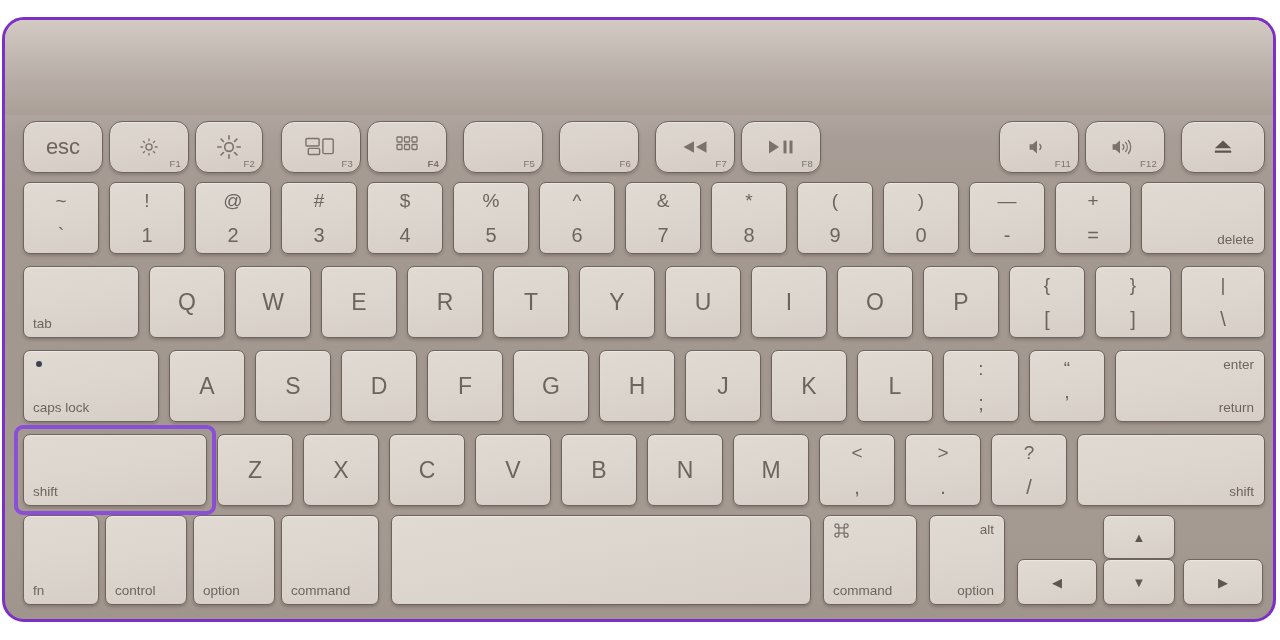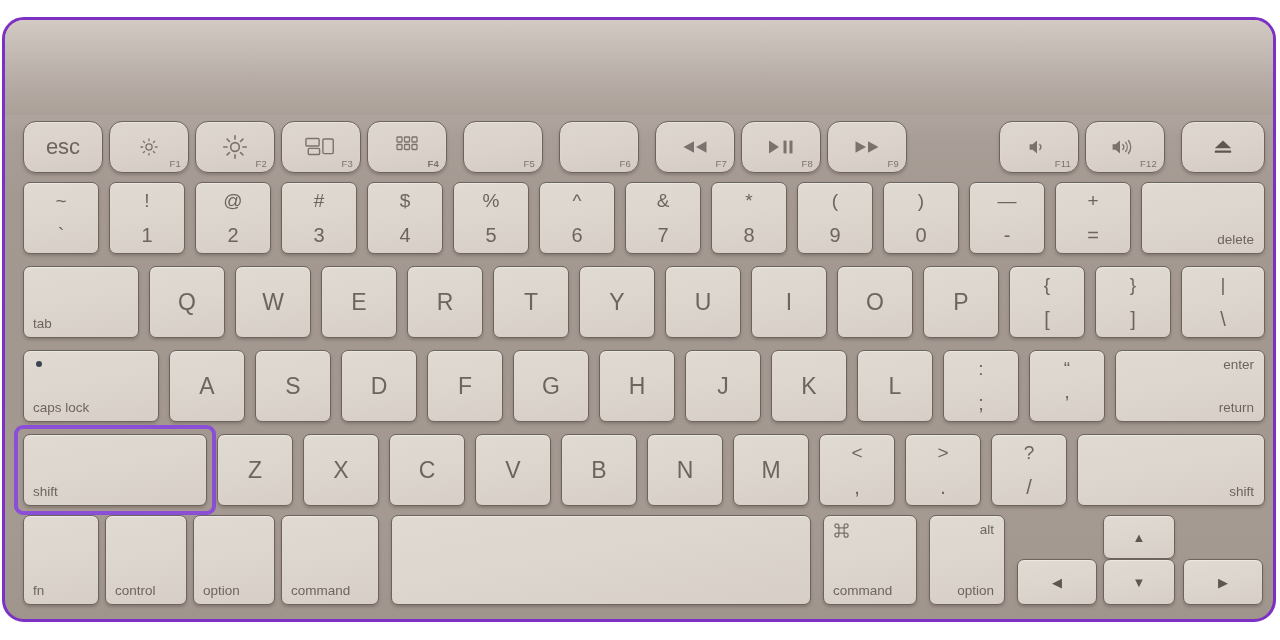--- a/index.html
+++ b/index.html
@@ -211,21 +211,21 @@
           <span class="fn-icon">
             <svg width="22" height="22" viewBox="0 0 24 24" fill="none" stroke="#7b726d" stroke-width="1.4">
         <circle cx="12" cy="12" r="3.4"></circle>
         <g stroke-linecap="round">
         <path d="M12 3.2v1.9M12 18.9v1.9M3.2 12h1.9M18.9 12h1.9M5.8 5.8l1.35 1.35M16.85 16.85l1.35 1.35M18.2 5.8l-1.35 1.35M7.15 16.85L5.8 18.2"></path>
         </g>
             </svg>
           </span>
           <span class="lbl-fkey">F1</span>
         </div>
-        <div class="key fnrow" style="left: 190px; top: 101px; width: 80px; height: 52px;">
+        <div class="key fnrow" style="left: 190px; top: 101px; width: 68px; height: 52px;">
           <span class="fn-icon">
             <svg width="26" height="26" viewBox="0 0 24 24" fill="none" stroke="#7b726d" stroke-width="1.5">
         <circle cx="12" cy="12" r="4"></circle>
         <g stroke-linecap="round">
         <path d="M12 1.6v3.1M12 19.3v3.1M1.6 12h3.1M19.3 12h3.1M4.7 4.7l2.2 2.2M17.1 17.1l2.2 2.2M19.3 4.7l-2.2 2.2M6.9 17.1l-2.2 2.2"></path>
         </g>
             </svg>
           </span>
           <span class="lbl-fkey">F2</span>
         </div>
@@ -269,29 +269,20 @@
         </div>
         <div class="key fnrow" style="left: 736px; top: 101px; width: 80px; height: 52px;">
           <span class="fn-icon">
             <svg width="28" height="16" viewBox="0 0 28 16" fill="#7b726d">
         <path d="M2 1.6 12 8 2 14.4z"></path>
               <rect x="16.5" y="1.6" width="3" height="12.8"></rect>
               <rect x="22.5" y="1.6" width="3" height="12.8"></rect>
             </svg>
           </span>
           <span class="lbl-fkey">F8</span>
-        </div>
-        <div class="key fnrow" style="left: 822px; top: 101px; width: 80px; height: 52px;">
-          <span class="fn-icon">
-            <svg width="26" height="14" viewBox="0 0 26 14" fill="#7b726d">
-        <path d="M1.5 1.2 12 7 1.5 12.8z"></path>
-              <path d="M14 1.2 24.5 7 14 12.8z"></path>
-            </svg>
-          </span>
-          <span class="lbl-fkey">F9</span>
         </div>
         <div class="key fnrow" style="left: 994px; top: 101px; width: 80px; height: 52px;">
           <span class="fn-icon">
             <svg width="22" height="16" viewBox="0 0 22 16" fill="none">
         <path d="M9 1.5 4.6 5.2H1.6v5.6h3L9 14.5z" fill="#7b726d"></path>
         <path d="M11.8 5.4a4 4 0 0 1 0 5.2" stroke="#7b726d" stroke-width="1.4" fill="none" stroke-linecap="round"></path>
             </svg>
           </span>
           <span class="lbl-fkey">F11</span>
         </div>

